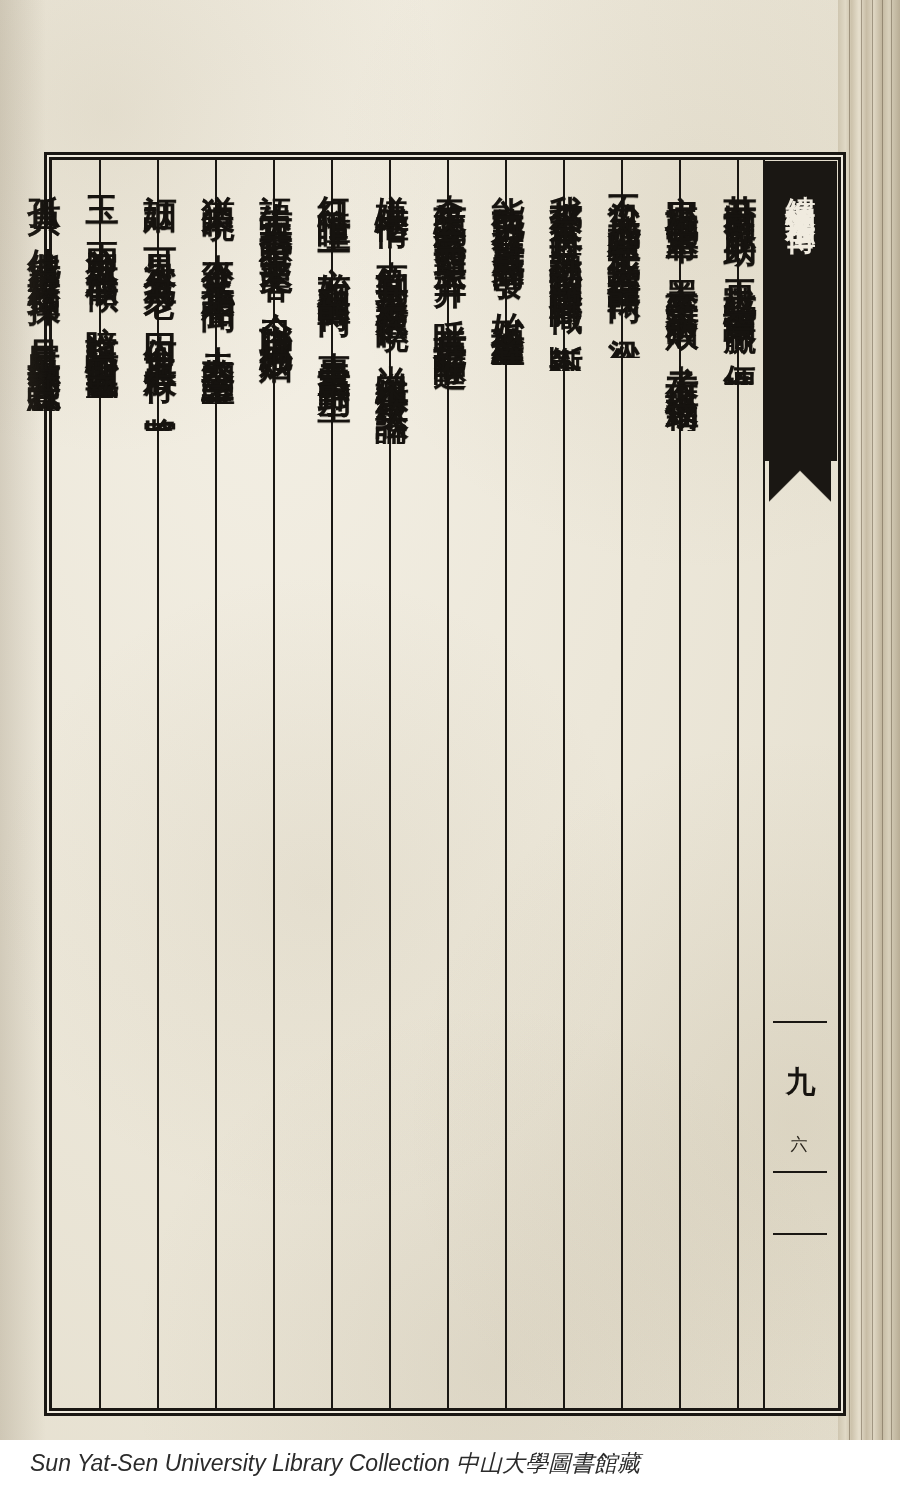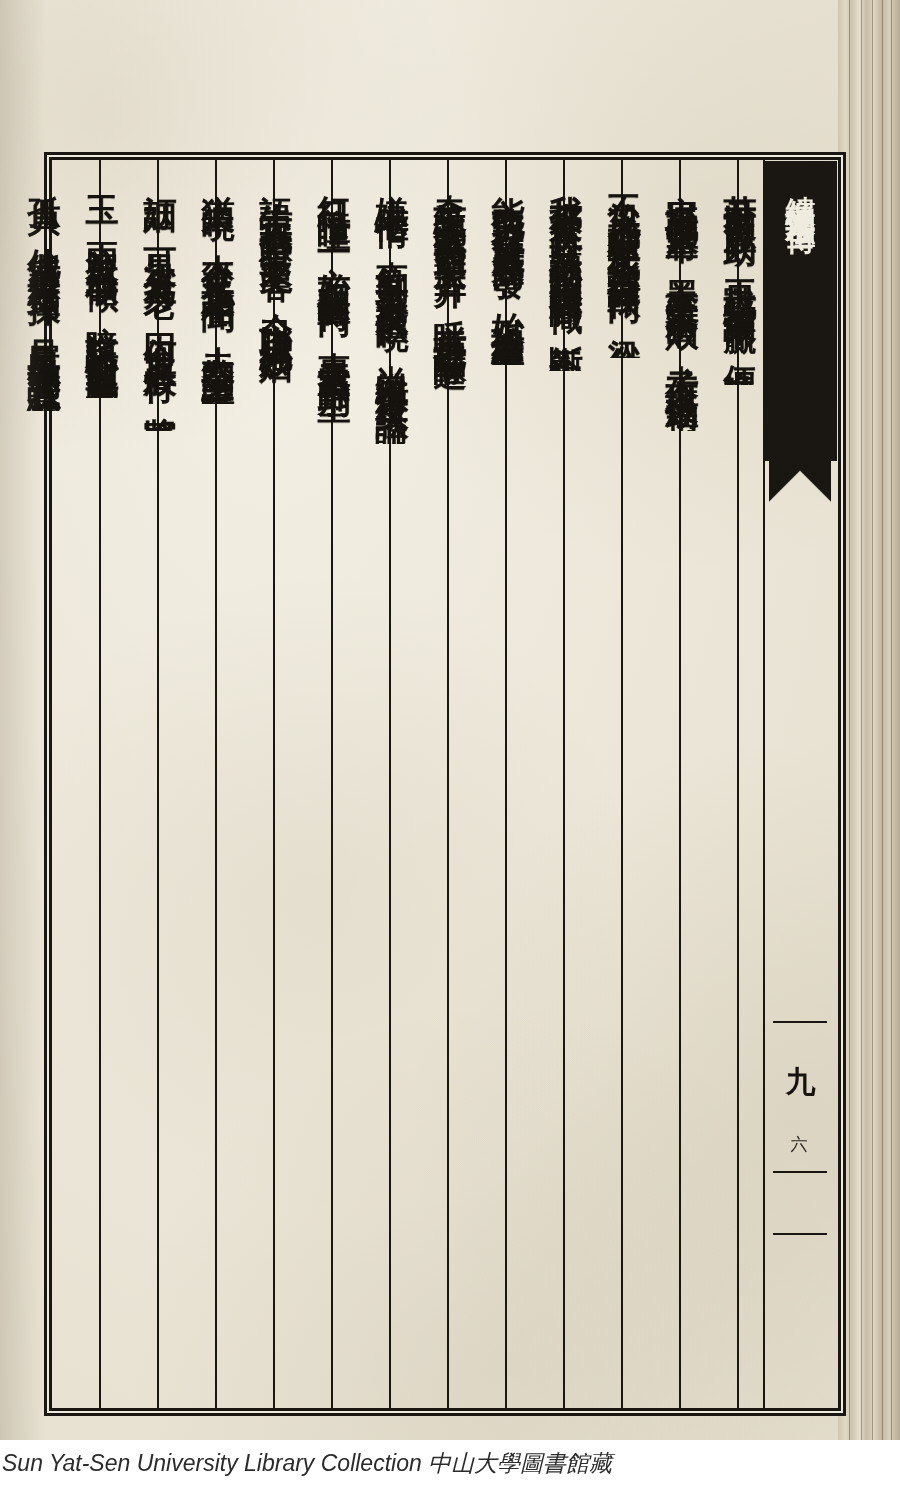--- a/index.html
+++ b/index.html
@@ -178,21 +178,21 @@
   
   #caption {
     position: absolute;
     left: 0;
     top: 1440px;
     width: 900px;
     height: 47px;
     background: #ffffff;
     display: flex;
     align-items: center;
-    padding-left: 2px;
+    padding-left: 30px;
     box-sizing: border-box;
   }
   #caption .txt {
     font-family: "Liberation Sans", sans-serif;
     font-size: 23px;
     font-style: italic;
     color: #2b2b2b;
     white-space: nowrap;
   }
 </style>

